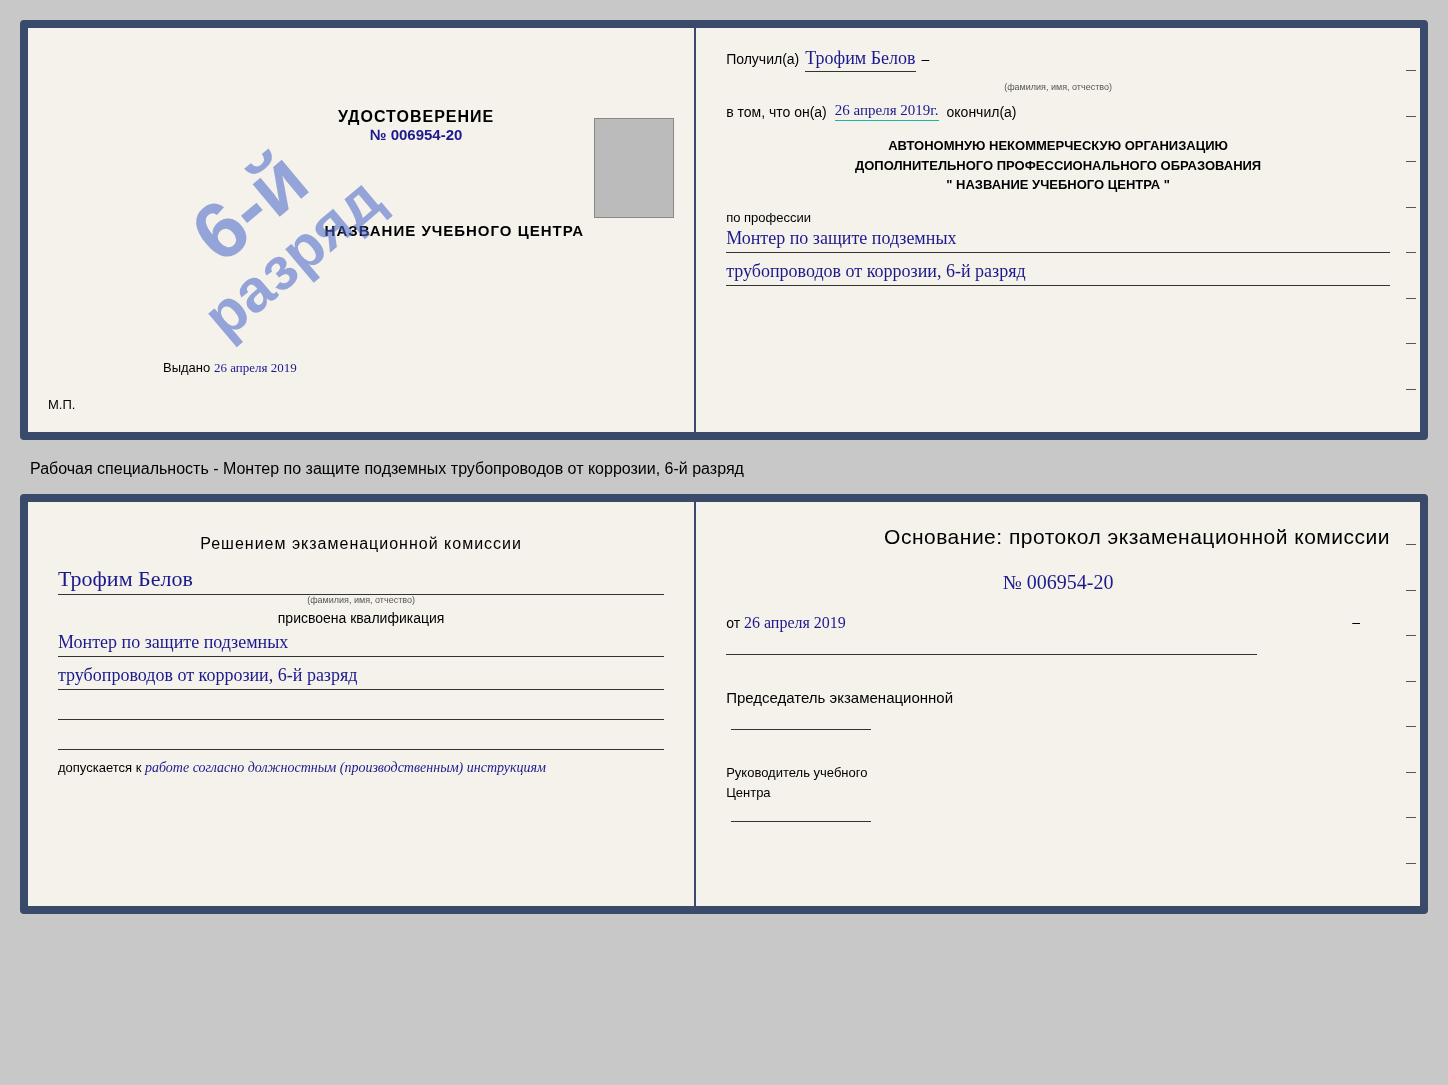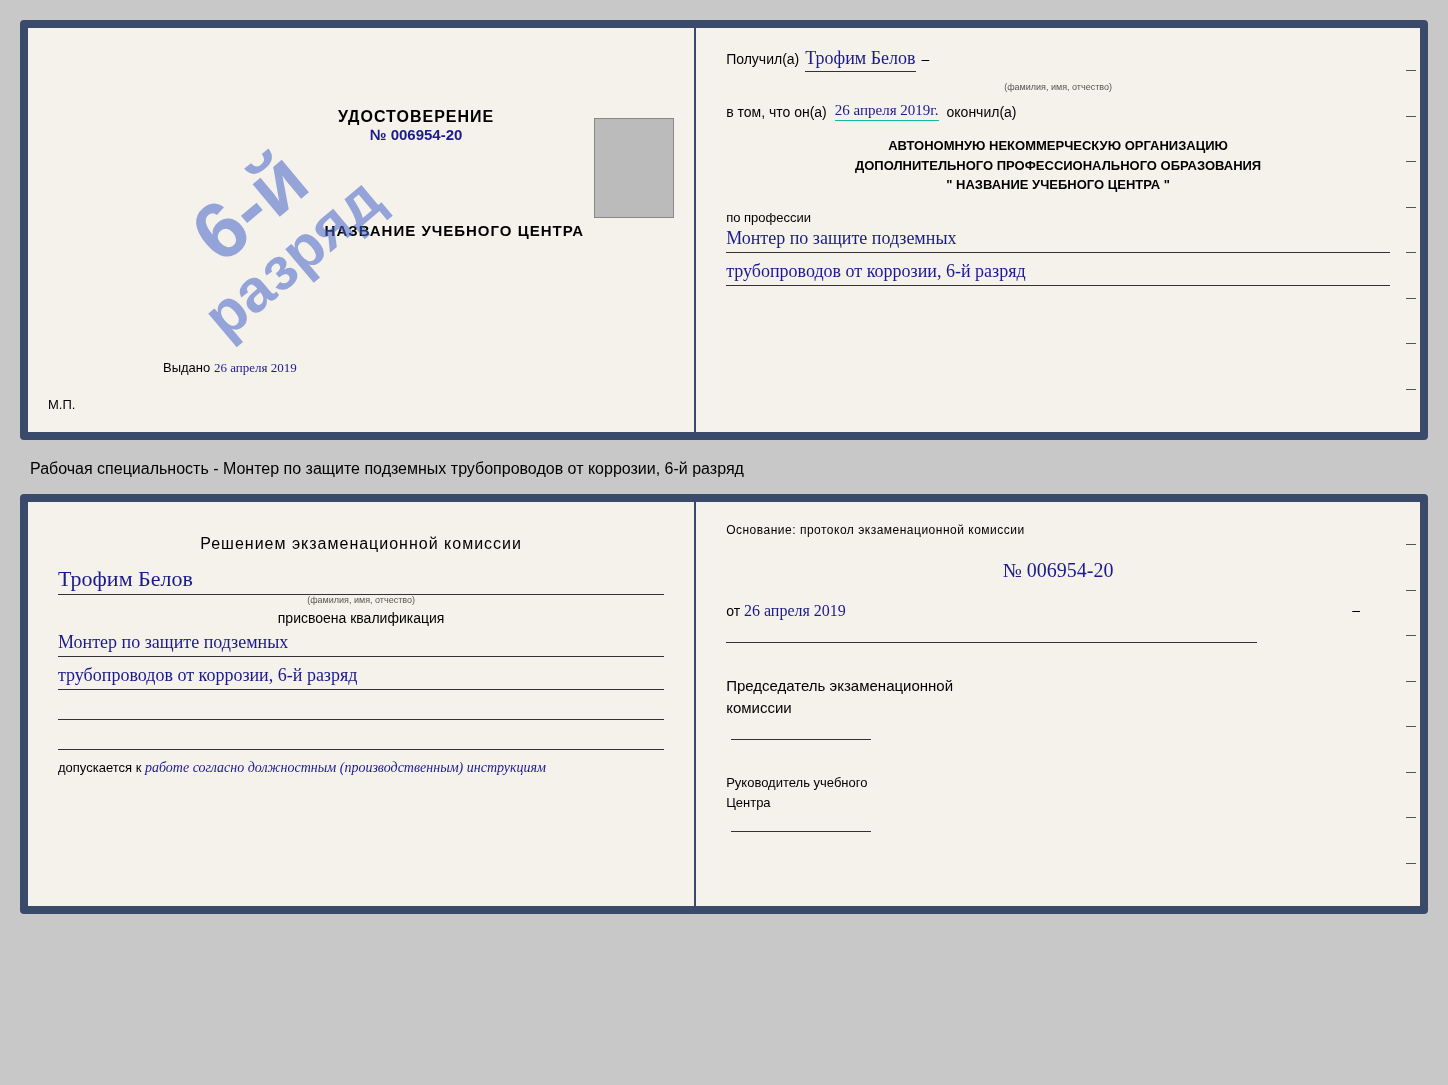--- a/index.html
+++ b/index.html
@@ -355,24 +355,25 @@
 
     .dopusk-handwritten {
       font-family: 'Segoe Script', 'Comic Sans MS', cursive;
       color: #1a1a8c;
       font-size: 14px;
       font-style: italic;
     }
 
     
     .osnovanie-title {
-      font-size: 12px;
+      font-size: 21px;
       font-family: Arial, sans-serif;
       letter-spacing: 0.5px;
       line-height: 1.4;
+      text-align: right;
     }
 
     .bottom-right-number {
       font-family: 'Segoe Script', 'Comic Sans MS', cursive;
       color: #1a1a8c;
       font-size: 20px;
       text-align: center;
       display: block;
       margin-top: 8px;
     }
@@ -540,21 +541,20 @@
       <div class="bottom-right-date">
         <span>от</span>
         <span class="date-hw">26 апреля 2019</span>
         <span style="float:right; margin-right: 30px;">–</span>
       </div>
 
       <div class="bottom-right-separator"></div>
 
       <div class="predsedatel-block">
         <div>Председатель экзаменационной</div>
-        <div>комиссии</div>
         <span class="sign-line"></span>
       </div>
 
       <div class="rukovoditel-block">
         <div>Руководитель учебного</div>
         <div>Центра</div>
         <span class="sign-line"></span>
       </div>
 
       <div class="right-side-lines">

